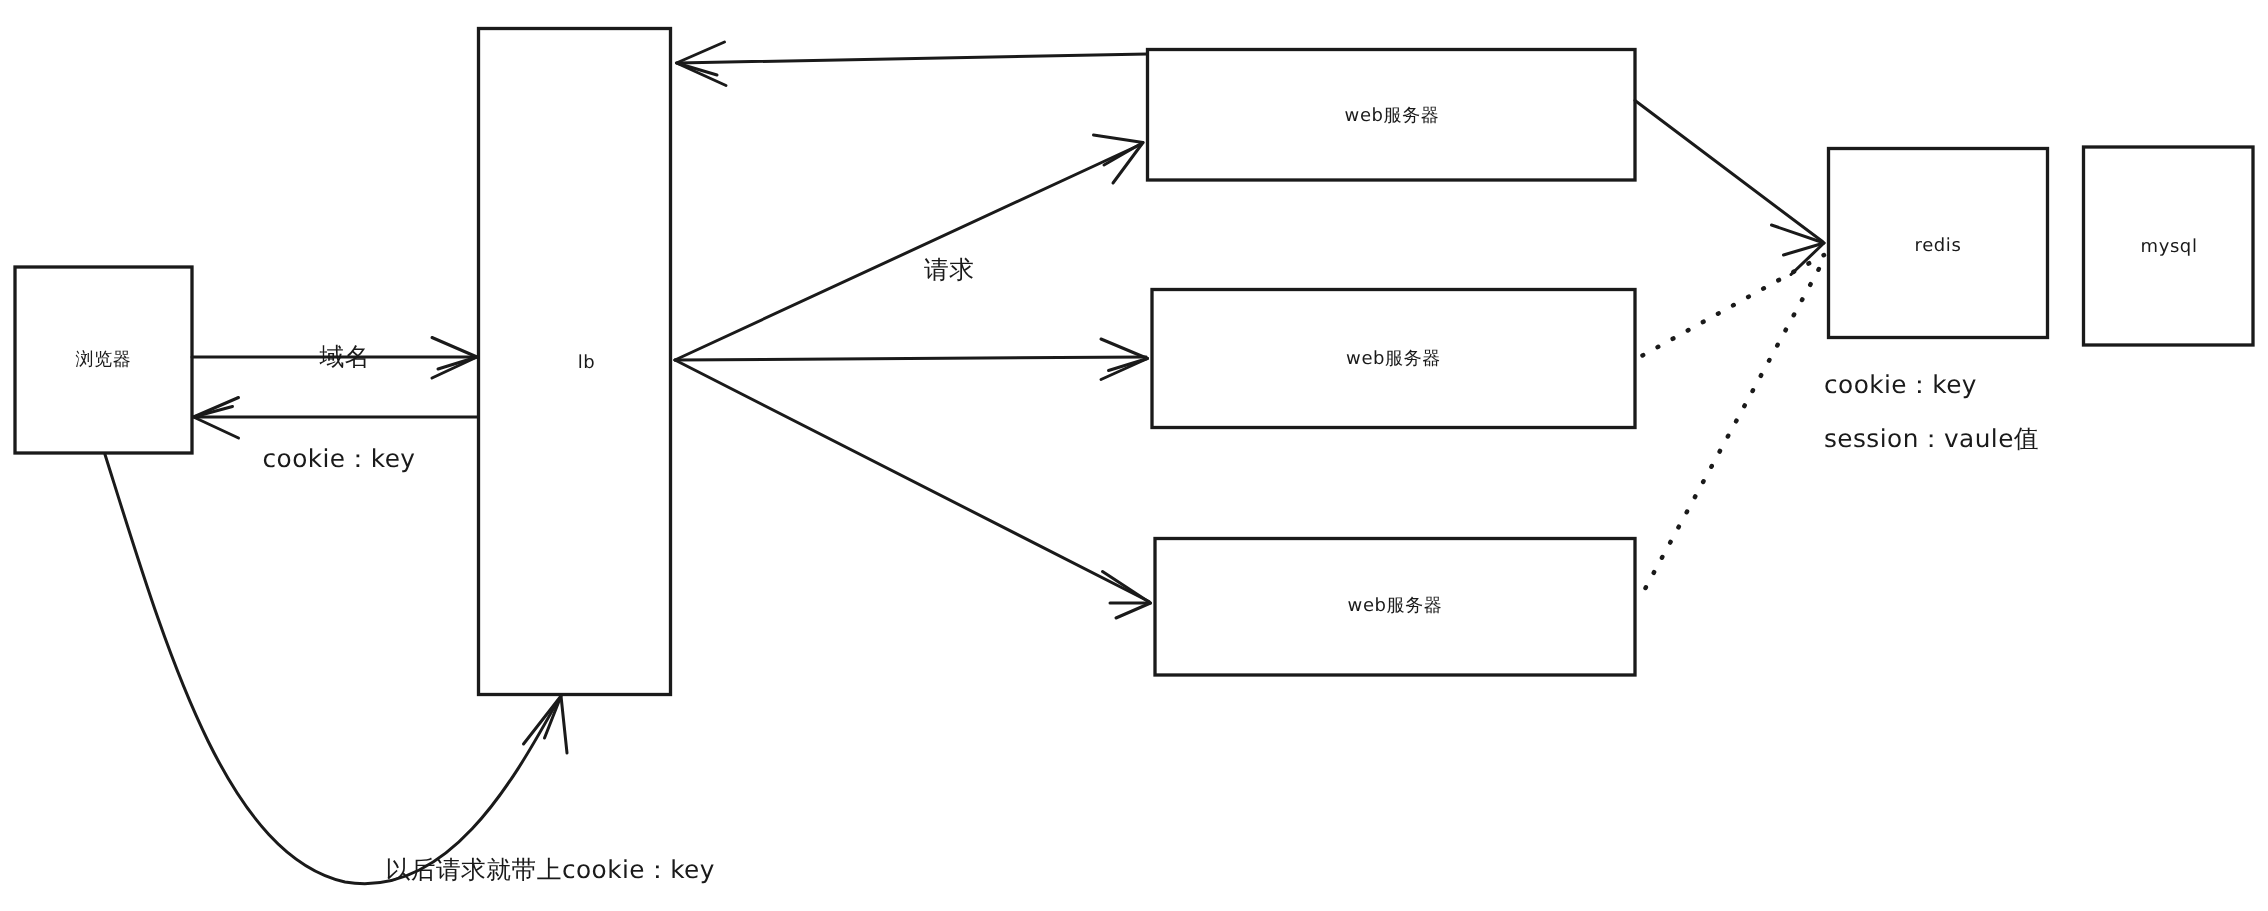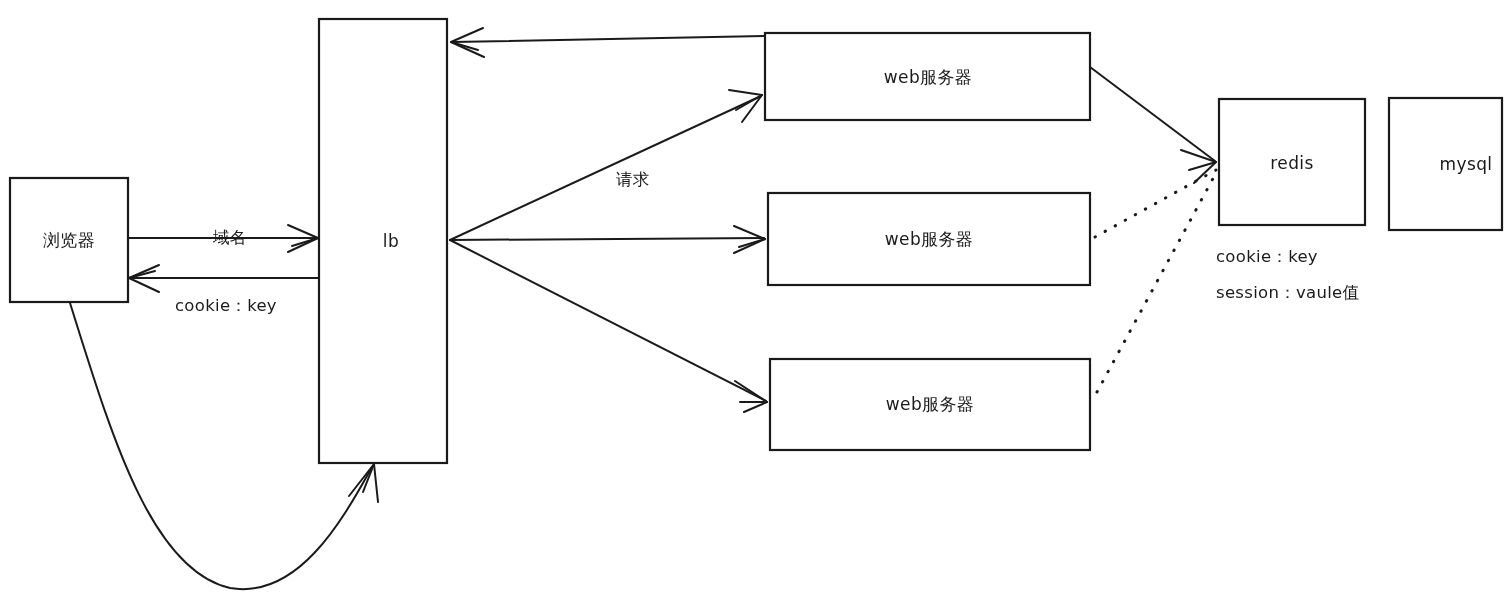--- a/index.html
+++ b/index.html
@@ -47,21 +47,21 @@
     fill: none;
     stroke: #1a1a1a;
     stroke-width: 2.0;
     stroke-linecap: round;
     stroke-linejoin: round;
   }
   .node-label {
     position: absolute;
     color: #1a1a1a;
     font-family: "DejaVu Sans", sans-serif;
-    font-size: 17px;
+    font-size: 12px;
     letter-spacing: 0.4px;
     white-space: nowrap;
     transform: translate(-50%, -50%);
   }
   .edge-label {
     position: absolute;
     color: #1a1a1a;
     font-family: "DejaVu Sans", sans-serif;
     font-size: 16.5px;
     letter-spacing: 0.3px;
@@ -148,22 +148,23 @@
     </g>
 
   </svg>
 
   <div class="node-label" style="left:69px;  top:240px;text-align:center;">浏览器</div>
   <div class="node-label" style="left:391px; top:241px;">lb</div>
   <div class="node-label" style="left:928px; top:77px;">web服务器</div>
   <div class="node-label" style="left:929px; top:239px;">web服务器</div>
   <div class="node-label" style="left:930px; top:404px;">web服务器</div>
   <div class="node-label" style="left:1292px;top:163px;text-align:right;">redis</div>
-  <div class="node-label" style="left:1446px;top:164px;margin-left:20px;">mysql</div>
+  <div class="node-label" style="left:1446px;top:164px;">mysql</div>
 
   <div class="edge-label" style="left:213px; top:203px;margin-top:24px;">域名</div>
   <div class="edge-label" style="left:175px; top:295px;">cookie：key</div>
   <div class="edge-label" style="left:616px; top:158px;margin-top:11px;">请求</div>
+  <div class="edge-label" style="left:257px; top:569px;">以后请求就带上cookie：key</div>
 
   <div class="note-line" style="left:1216px;top:246px;">cookie：key</div>
   <div class="note-line" style="left:1216px;top:270px;margin-top:12px;">session：vaule值</div>
 
 </div>
 
 </body></html>

